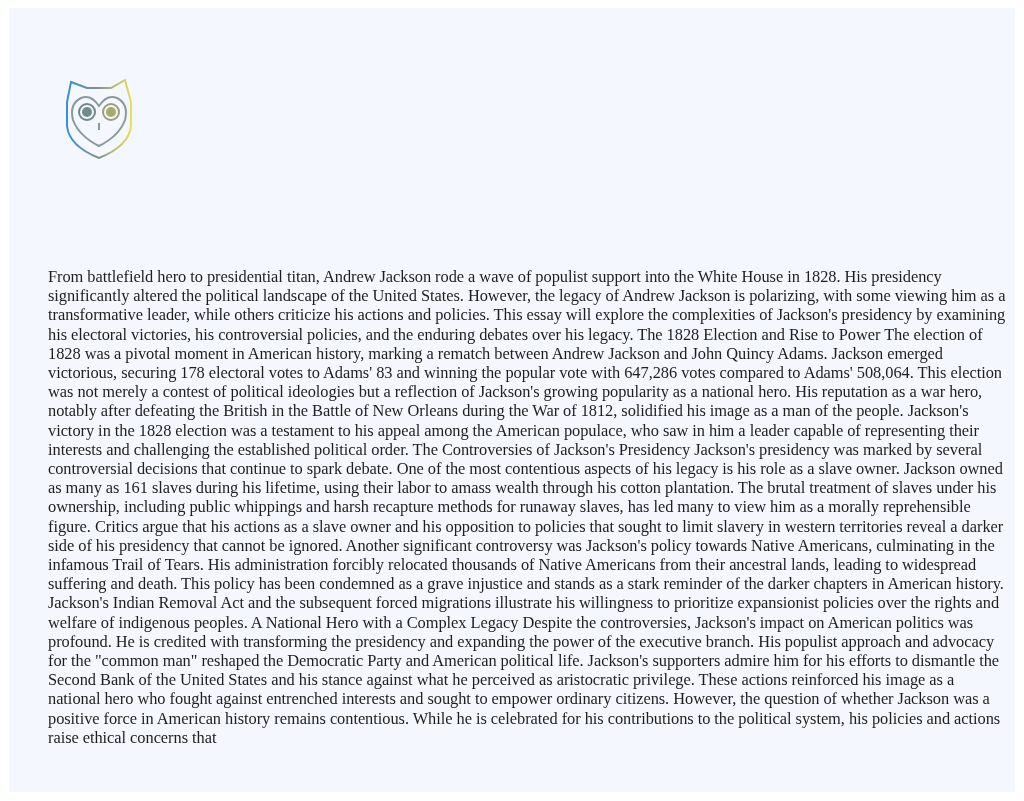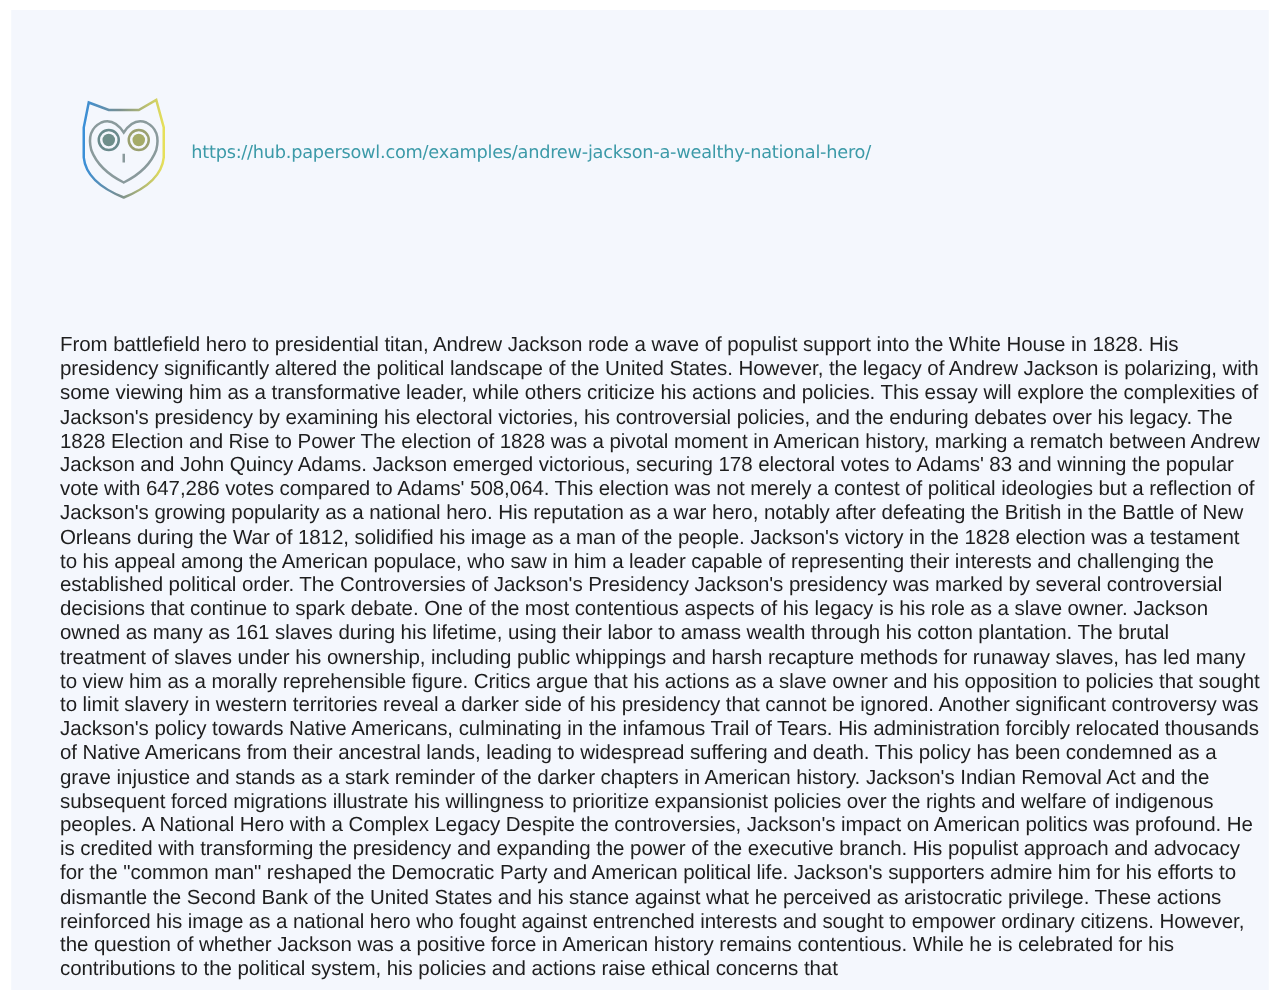--- a/index.html
+++ b/index.html
@@ -21,21 +21,21 @@
       color: #3c9aa8; letter-spacing: -0.2px; text-decoration: none;
     }
     .title {
       position: absolute; left: 25px; top: 170px; width: 760px;
       font-family: "DejaVu Sans", sans-serif; font-size: 24px;
       line-height: 38px; color: #1b1b1b; margin: 0; font-weight: normal;
       letter-spacing: -0.6px;
     }
     .body-text {
       position: absolute; left: 39px; top: 259px; width: 960px;
-      font-family: Liberation Sans, sans-serif; font-size: 16.4px;
+      font-family: Liberation Serif, serif; font-size: 16.4px;
       line-height: 19.2px; color: #1e1e1e; margin: 0;
       letter-spacing: -0.05px;
     }
   </style>
 </head>
 <body>
 
 <div class="card">
   <div class="header">
     <svg class="logo" viewBox="0 0 96 96" xmlns="http://www.w3.org/2000/svg">
@@ -47,18 +47,17 @@
         </linearGradient>
       </defs>
       <path d="M20 16 L36 22 L60 22 L74 14 L80 36 L80 60 Q78 80 48 92 Q18 80 16 60 L16 36 Z" fill="none" stroke="url(#owlg)" stroke-width="2"></path>
       <path d="M48 40 Q40 28 30 32 Q18 38 22 54 Q28 70 48 80 Q68 70 74 54 Q78 38 66 32 Q56 28 48 40 Z" fill="none" stroke="#8a9a9c" stroke-width="2"></path>
       <circle cx="36" cy="46" r="8" fill="none" stroke="#6a8a8c" stroke-width="2"></circle>
       <circle cx="36" cy="46" r="5" fill="#6e8e8a"></circle>
       <circle cx="60" cy="46" r="8" fill="none" stroke="#9aa070" stroke-width="2"></circle>
       <circle cx="60" cy="46" r="5" fill="#a5ab68"></circle>
       <line x1="48" y1="57" x2="48" y2="64" stroke="#8a9a9c" stroke-width="2"></line>
     </svg>
-    <a class="url">https://hub.papersowl.com/examples/andrew-jackson-a-wealthy-national-hero/</a>
   </div>
 
 
   <p class="body-text">From battlefield hero to presidential titan, Andrew Jackson rode a wave of populist support into the White House in 1828. His presidency significantly altered the political landscape of the United States. However, the legacy of Andrew Jackson is polarizing, with some viewing him as a transformative leader, while others criticize his actions and policies. This essay will explore the complexities of Jackson's presidency by examining his electoral victories, his controversial policies, and the enduring debates over his legacy. The 1828 Election and Rise to Power The election of 1828 was a pivotal moment in American history, marking a rematch between Andrew Jackson and John Quincy Adams. Jackson emerged victorious, securing 178 electoral votes to Adams' 83 and winning the popular vote with 647,286 votes compared to Adams' 508,064. This election was not merely a contest of political ideologies but a reflection of Jackson's growing popularity as a national hero. His reputation as a war hero, notably after defeating the British in the Battle of New Orleans during the War of 1812, solidified his image as a man of the people. Jackson's victory in the 1828 election was a testament to his appeal among the American populace, who saw in him a leader capable of representing their interests and challenging the established political order. The Controversies of Jackson's Presidency Jackson's presidency was marked by several controversial decisions that continue to spark debate. One of the most contentious aspects of his legacy is his role as a slave owner. Jackson owned as many as 161 slaves during his lifetime, using their labor to amass wealth through his cotton plantation. The brutal treatment of slaves under his ownership, including public whippings and harsh recapture methods for runaway slaves, has led many to view him as a morally reprehensible figure. Critics argue that his actions as a slave owner and his opposition to policies that sought to limit slavery in western territories reveal a darker side of his presidency that cannot be ignored. Another significant controversy was Jackson's policy towards Native Americans, culminating in the infamous Trail of Tears. His administration forcibly relocated thousands of Native Americans from their ancestral lands, leading to widespread suffering and death. This policy has been condemned as a grave injustice and stands as a stark reminder of the darker chapters in American history. Jackson's Indian Removal Act and the subsequent forced migrations illustrate his willingness to prioritize expansionist policies over the rights and welfare of indigenous peoples. A National Hero with a Complex Legacy Despite the controversies, Jackson's impact on American politics was profound. He is credited with transforming the presidency and expanding the power of the executive branch. His populist approach and advocacy for the "common man" reshaped the Democratic Party and American political life. Jackson's supporters admire him for his efforts to dismantle the Second Bank of the United States and his stance against what he perceived as aristocratic privilege. These actions reinforced his image as a national hero who fought against entrenched interests and sought to empower ordinary citizens. However, the question of whether Jackson was a positive force in American history remains contentious. While he is celebrated for his contributions to the political system, his policies and actions raise ethical concerns that</p>
 </div>
 
 </body></html>

